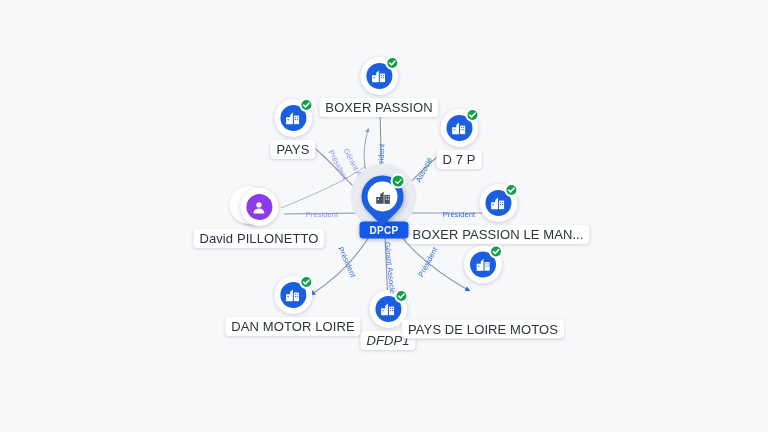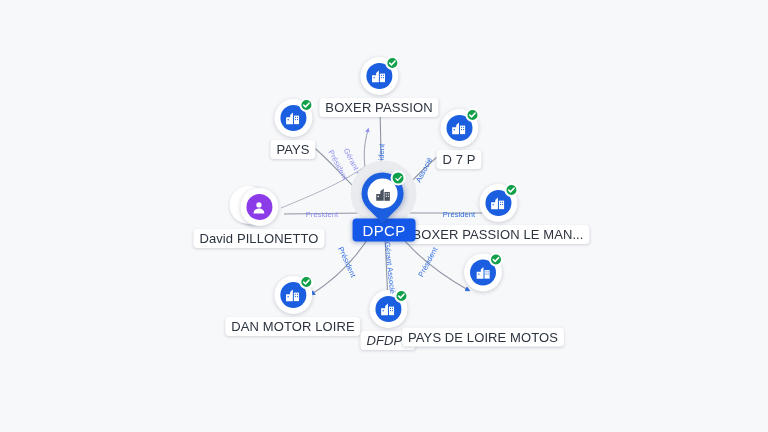--- a/index.html
+++ b/index.html
@@ -150,22 +150,22 @@
     align-items: center;
     justify-content: center;
     z-index: 3;
   }
   #center-label {
     margin-top: -8px;
     background: #1358e8;
     color: #ffffff;
     border-radius: 4px;
     padding: 3px 10px;
-    font-size: 15px;
-    font-weight: normal;
+    font-size: 10px;
+    font-weight: bold;
     letter-spacing: 0.3px;
     box-shadow: 0 1px 4px rgba(20,50,120,0.35);
   }
   .edge-label {
     position: absolute;
     font-size: 7.5px;
     white-space: nowrap;
     transform-origin: center center;
     z-index: 7;
     letter-spacing: 0.1px;
@@ -351,21 +351,21 @@
             </svg>
           </div>
           <div class="badge">
             <svg width="8" height="8" viewBox="0 0 12 12">
               <path d="M2,6.2 L4.6,8.8 L10,3.2" fill="none" stroke="#ffffff" stroke-width="2.2" stroke-linecap="round" stroke-linejoin="round"></path>
             </svg>
           </div>
         </div>
         <div class="node-label">DFDP1</div>
       </div>
-      <div class="node" style="left: 483px; top: 300px; gap: 33px;">
+      <div class="node" style="left: 483px; top: 292px; gap: 33px;">
         <div class="node-puck">
           <div class="disc company">
             <svg width="15" height="14" viewBox="0 0 22 20">
               <path d="M1,19 L1,9 L7,9 L7,5.5 L11,2 L11,19 Z" fill="#ffffff"></path>
               <rect x="12.5" y="6.5" width="7.5" height="12.5" fill="#ffffff"></rect>
               <rect x="14" y="8.3" width="1.5" height="1.5" fill="#1b5fe0"></rect>
               <rect x="17" y="8.3" width="1.5" height="1.5" fill="#1b5fe0"></rect>
               <rect x="14" y="11.6" width="1.5" height="1.5" fill="#1b5fe0"></rect>
               <rect x="17" y="11.6" width="1.5" height="1.5" fill="#1b5fe0"></rect>
               <rect x="3.2" y="11.6" width="1.8" height="1.8" fill="#1b5fe0"></rect>

